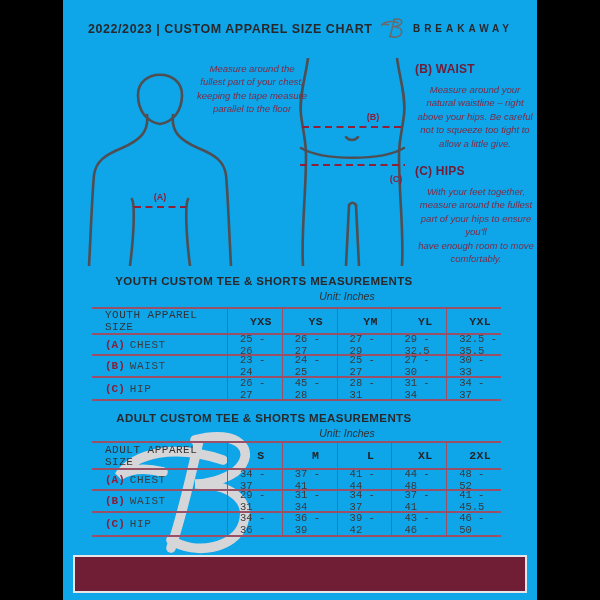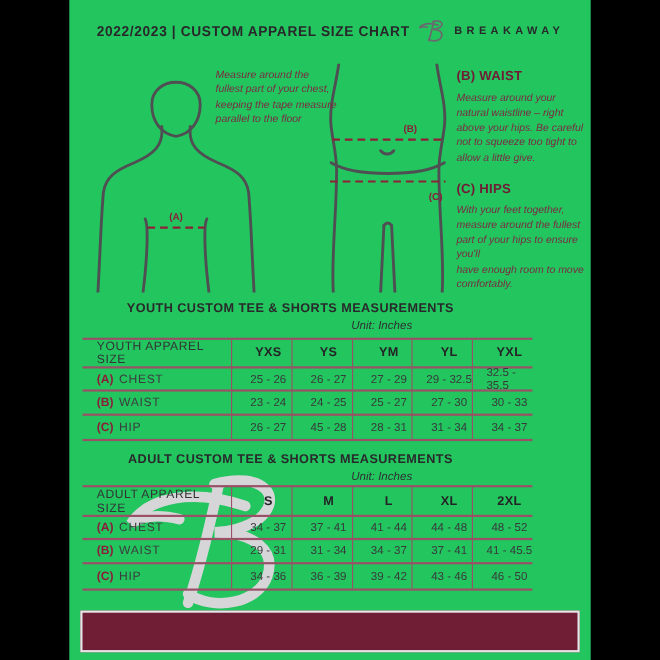--- a/index.html
+++ b/index.html
@@ -3,21 +3,21 @@
 <meta charset="utf-8">
 <style>
   html,body{margin:0;padding:0;}
   body{
     width:600px;height:600px;position:relative;background:#000;
     font-family:"Liberation Sans",sans-serif;overflow:hidden;
   }
   .letterbox{position:absolute;top:0;height:600px;background:#000;}
   #lb-left{left:0;width:63px;}
   #lb-right{left:537px;width:63px;}
-  .page{position:absolute;left:63px;top:0;width:474px;height:600px;background:#22c55e;}
+  .page{position:absolute;left:63px;top:0;width:474px;height:600px;background:#0ea5e9;}
 
   
   .hdr-title{
     position:absolute;left:25px;top:21px;font-size:13px;font-weight:700;
     letter-spacing:0.6px;color:#28282b;transform:scaleX(0.96);transform-origin:left top;
     white-space:nowrap;
   }
   .brand{position:absolute;right:24px;top:17px;display:flex;align-items:center;gap:7px;}
   .brand-name{font-size:10px;font-weight:700;letter-spacing:4px;color:#28282b;}
   .logo-svg{color:#6a6a6e;}
@@ -28,36 +28,36 @@
   #lower-body{left:232px;top:58px;}
   .outline{fill:none;stroke:#4f4f53;stroke-width:2.6;stroke-linecap:round;}
   .dash{fill:none;stroke:#8e2038;stroke-width:2;stroke-dasharray:7 4.5;}
   .marker{font-family:"Liberation Sans",sans-serif;font-size:9px;font-weight:700;fill:#8b1e3a;}
 
   .guide{position:absolute;}
   #chest-guide{left:133px;top:62px;width:112px;}
   #waist-guide{left:352px;top:62px;width:120px;}
   #hips-guide{left:352px;top:164px;width:122px;}
   .guide h3{font-size:12px;font-weight:700;color:#711c36;margin:0 0 7px;letter-spacing:0.2px;}
-  .guide p{margin:0;font-style:italic;font-size:9.5px;line-height:1.42;color:#7c2b44;white-space:pre-line;}
+  .guide p{margin:0;font-style:italic;font-size:9.5px;line-height:1.42;color:#7c2b44;white-space:pre-line;text-align:center;}
 
   
   .tbl-title{position:absolute;left:0;width:402px;text-align:center;font-weight:700;
     font-size:11.5px;letter-spacing:0.4px;color:#29292c;}
   .tbl-unit{position:absolute;left:0;width:568px;text-align:center;font-style:italic;
     font-size:10.5px;color:#2f2f32;}
   #youth-title{top:275px;} #youth-unit{top:290px;}
   #adult-title{top:412px;} #adult-unit{top:427px;}
 
   
   .size-table{
-    position:absolute;left:12px;width:409px;display:grid;
+    position:absolute;left:29px;width:409px;display:grid;
     grid-template-columns:135px repeat(5,1fr);
     border-top:2px solid #9a5066;border-bottom:2px solid #9a5066;
-    box-sizing:border-box;z-index:2;
+    box-sizing:border-box;z-index:2;font-family:Liberation Mono, monospace;
   }
   #youth-table{top:307px;grid-template-rows:26px 21px 22px 21px;}
   #adult-table{top:441px;grid-template-rows:27px 21px 22px 22px;}
   .cell{display:flex;align-items:center;justify-content:center;font-size:10.5px;
     color:#39393c;box-sizing:border-box;}
   .vline{border-left:1.5px solid #9a5066;padding-left:12px;}
   .hline{border-bottom:2px solid #9a5066;}
   .label-cell{justify-content:flex-start;padding-left:13px;}
   .size-col-head{font-size:11px;letter-spacing:0.5px;color:#333336;}
   .size-head{font-weight:700;font-size:11.5px;color:#242427;letter-spacing:0.3px;}

